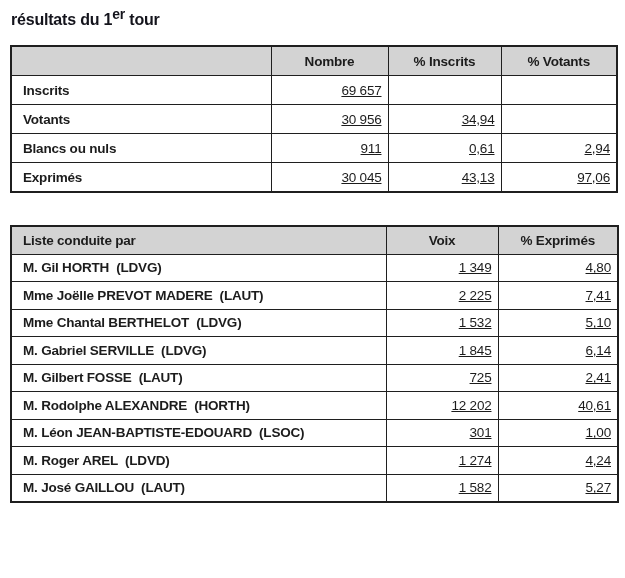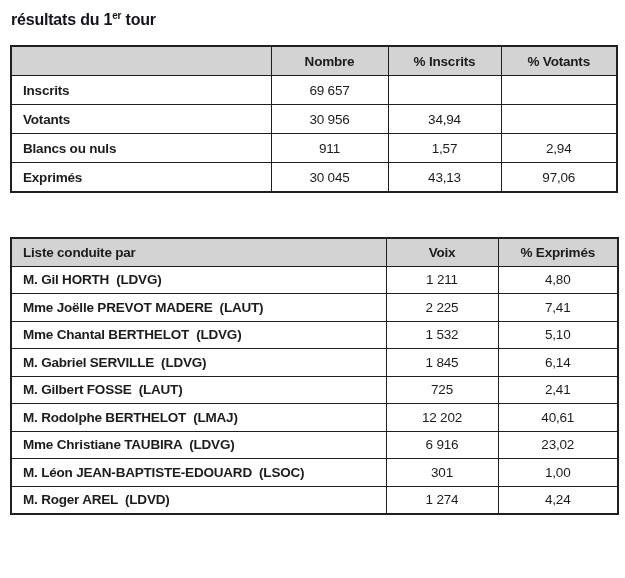--- a/index.html
+++ b/index.html
@@ -18,35 +18,35 @@
     padding: 11px 8px 0 10px;
   }
   .title {
     font-size: 16px;
     font-weight: bold;
     color: #14141c;
     margin: 0 0 0 1px;
     letter-spacing: -0.2px;
   }
   .title sup {
-    font-size: 10px;
+    font-size: 14px;
     vertical-align: super;
     line-height: 0;
   }
   table {
     border-collapse: collapse;
     table-layout: fixed;
     border: 2px solid #1f1f1f;
   }
   .summary-table {
     margin-top: 16px;
     width: 606px;
   }
   .results-table {
-    margin-top: 44px;
+    margin-top: 32px;
     width: 607px;
   }
   th, td {
     border: 1px solid #1f1f1f;
     font-size: 13.5px;
     padding: 0 6px;
     overflow: hidden;
     white-space: pre;
     letter-spacing: -0.2px;
   }
@@ -55,22 +55,23 @@
   thead th {
     background: #d3d3d3;
     font-weight: bold;
   }
   .cell-label {
     text-align: left;
     padding-left: 11px;
     font-weight: bold;
   }
   .cell-num {
-    text-align: center;
+    text-align: right;
     font-weight: normal;
+    text-decoration: underline;
   }
   .head-center {
     text-align: center;
   }
 </style>
 </head>
 <body>
 
 <div class="page">
 
@@ -100,21 +101,21 @@
       </tr>
       <tr>
         <td class="cell-label">Votants</td>
         <td class="cell-num">30 956</td>
         <td class="cell-num">34,94</td>
         <td class="cell-num"></td>
       </tr>
       <tr>
         <td class="cell-label">Blancs ou nuls</td>
         <td class="cell-num">911</td>
-        <td class="cell-num">1,57</td>
+        <td class="cell-num">0,61</td>
         <td class="cell-num">2,94</td>
       </tr>
       <tr>
         <td class="cell-label">Exprimés</td>
         <td class="cell-num">30 045</td>
         <td class="cell-num">43,13</td>
         <td class="cell-num">97,06</td>
       </tr>
     </tbody>
   </table>
@@ -128,21 +129,21 @@
     <thead>
       <tr>
         <th class="cell-label">Liste conduite par</th>
         <th class="head-center">Voix</th>
         <th class="head-center">% Exprimés</th>
       </tr>
     </thead>
     <tbody>
       <tr>
         <td class="cell-label">M. Gil HORTH  (LDVG)</td>
-        <td class="cell-num">1 211</td>
+        <td class="cell-num">1 349</td>
         <td class="cell-num">4,80</td>
       </tr>
       <tr>
         <td class="cell-label">Mme Joëlle PREVOT MADERE  (LAUT)</td>
         <td class="cell-num">2 225</td>
         <td class="cell-num">7,41</td>
       </tr>
       <tr>
         <td class="cell-label">Mme Chantal BERTHELOT  (LDVG)</td>
         <td class="cell-num">1 532</td>
@@ -152,35 +153,35 @@
         <td class="cell-label">M. Gabriel SERVILLE  (LDVG)</td>
         <td class="cell-num">1 845</td>
         <td class="cell-num">6,14</td>
       </tr>
       <tr>
         <td class="cell-label">M. Gilbert FOSSE  (LAUT)</td>
         <td class="cell-num">725</td>
         <td class="cell-num">2,41</td>
       </tr>
       <tr>
-        <td class="cell-label">M. Rodolphe BERTHELOT  (LMAJ)</td>
+        <td class="cell-label">M. Rodolphe ALEXANDRE  (HORTH)</td>
         <td class="cell-num">12 202</td>
         <td class="cell-num">40,61</td>
-      </tr>
-      <tr>
-        <td class="cell-label">Mme Christiane TAUBIRA  (LDVG)</td>
-        <td class="cell-num">6 916</td>
-        <td class="cell-num">23,02</td>
       </tr>
       <tr>
         <td class="cell-label">M. Léon JEAN-BAPTISTE-EDOUARD  (LSOC)</td>
         <td class="cell-num">301</td>
         <td class="cell-num">1,00</td>
       </tr>
       <tr>
         <td class="cell-label">M. Roger AREL  (LDVD)</td>
         <td class="cell-num">1 274</td>
         <td class="cell-num">4,24</td>
       </tr>
+      <tr>
+        <td class="cell-label">M. José GAILLOU  (LAUT)</td>
+        <td class="cell-num">1 582</td>
+        <td class="cell-num">5,27</td>
+      </tr>
     </tbody>
   </table>
 
 </div>
 
 </body></html>

